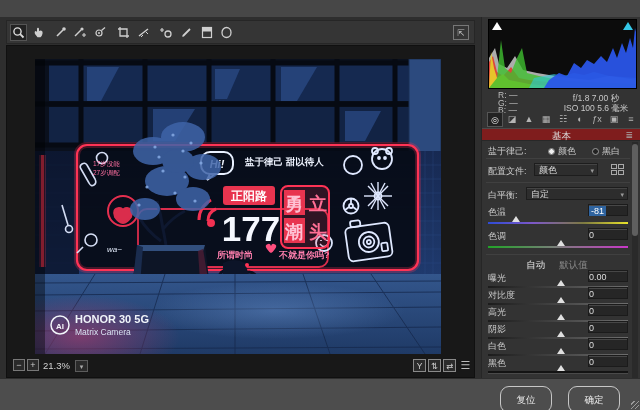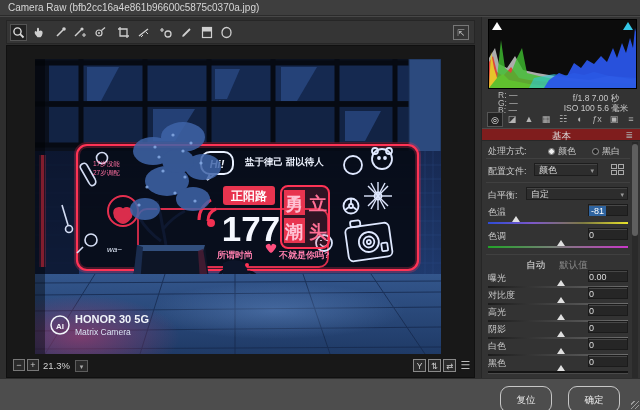--- a/index.html
+++ b/index.html
@@ -62,23 +62,20 @@
     color:#eee;font-size:9.5px;line-height:15px;text-align:center;}
   #grip{position:absolute;right:1px;bottom:1px;width:8px;height:8px;
     background:repeating-linear-gradient(135deg,transparent 0 2px,#9a9a9a 2px 3px);}
   svg text{font-family:"Liberation Sans","DejaVu Sans",sans-serif;}
 </style>
 </head>
 <body>
 
 <div id="win">
 
-  <div id="titlebar">
-    <span>Camera Raw (bfb2cc16a4e861b96600c5875c0370a.jpg)</span>
-  </div>
 
   <div id="leftcol">
     <div id="toolbar">
       <span class="tool sel" style="left:3px">
         <svg width="13" height="13">
             <circle cx="5.5" cy="5.5" r="3.6" fill="none" stroke="#dcdcdc" stroke-width="1.4"></circle>
             <line x1="8.2" y1="8.2" x2="11.5" y2="11.5" stroke="#dcdcdc" stroke-width="1.8"></line>
           </svg>
         </span>
       <span class="tool" style="left:23px">
@@ -432,21 +429,21 @@
     </div>
 
     <div id="sechdr">
       <span>基本</span>
       <span class="menu">≣</span>
     </div>
 
     <div id="content">
 
       <div class="row" style="top:3px">
-        <span>处理方式:</span>
+        <span>盐于律己:</span>
         <span style="position:absolute;right:52px"><span class="radio on"></span><span>颜色</span></span>
         <span style="position:absolute;right:8px"><span class="radio"></span><span>黑白</span></span>
       </div>
       <div class="hr" style="top:16px"></div>
 
       <div class="row" style="top:23px">
         <span>配置文件:</span>
         <span class="ddl" style="left:46px;top:-2px;width:64px">
           <span>颜色</span><span class="chev">▾</span>
         </span>

